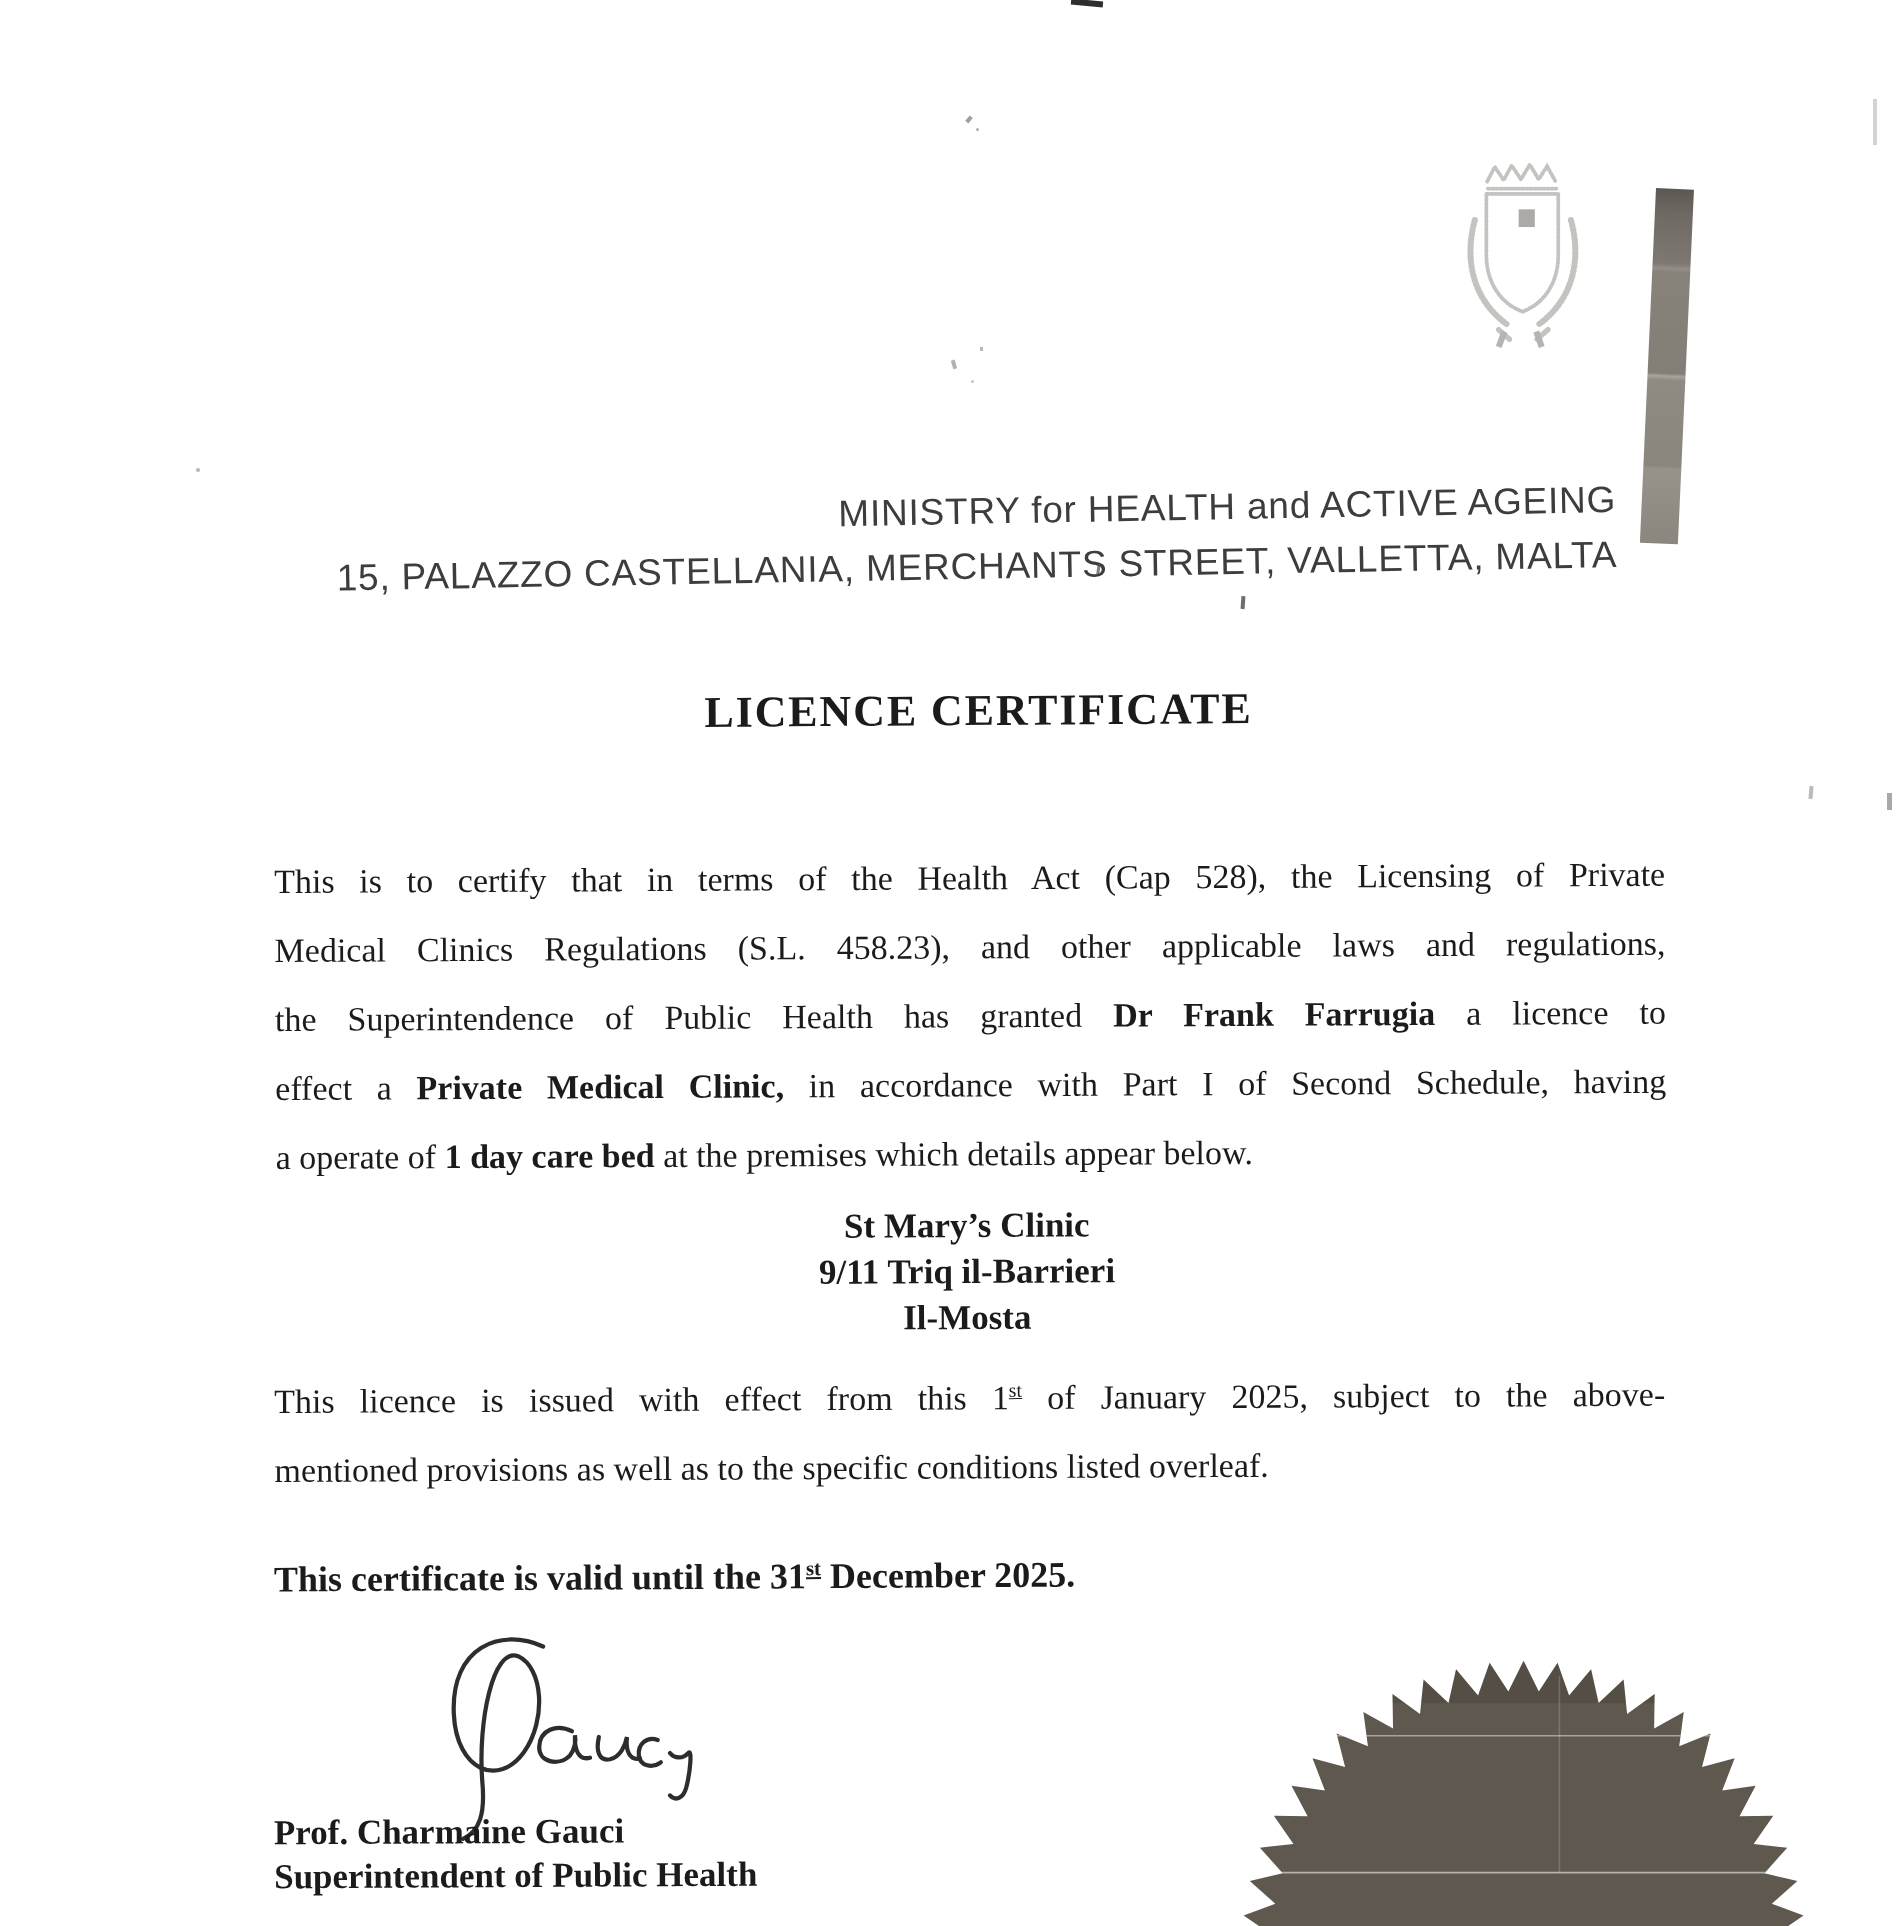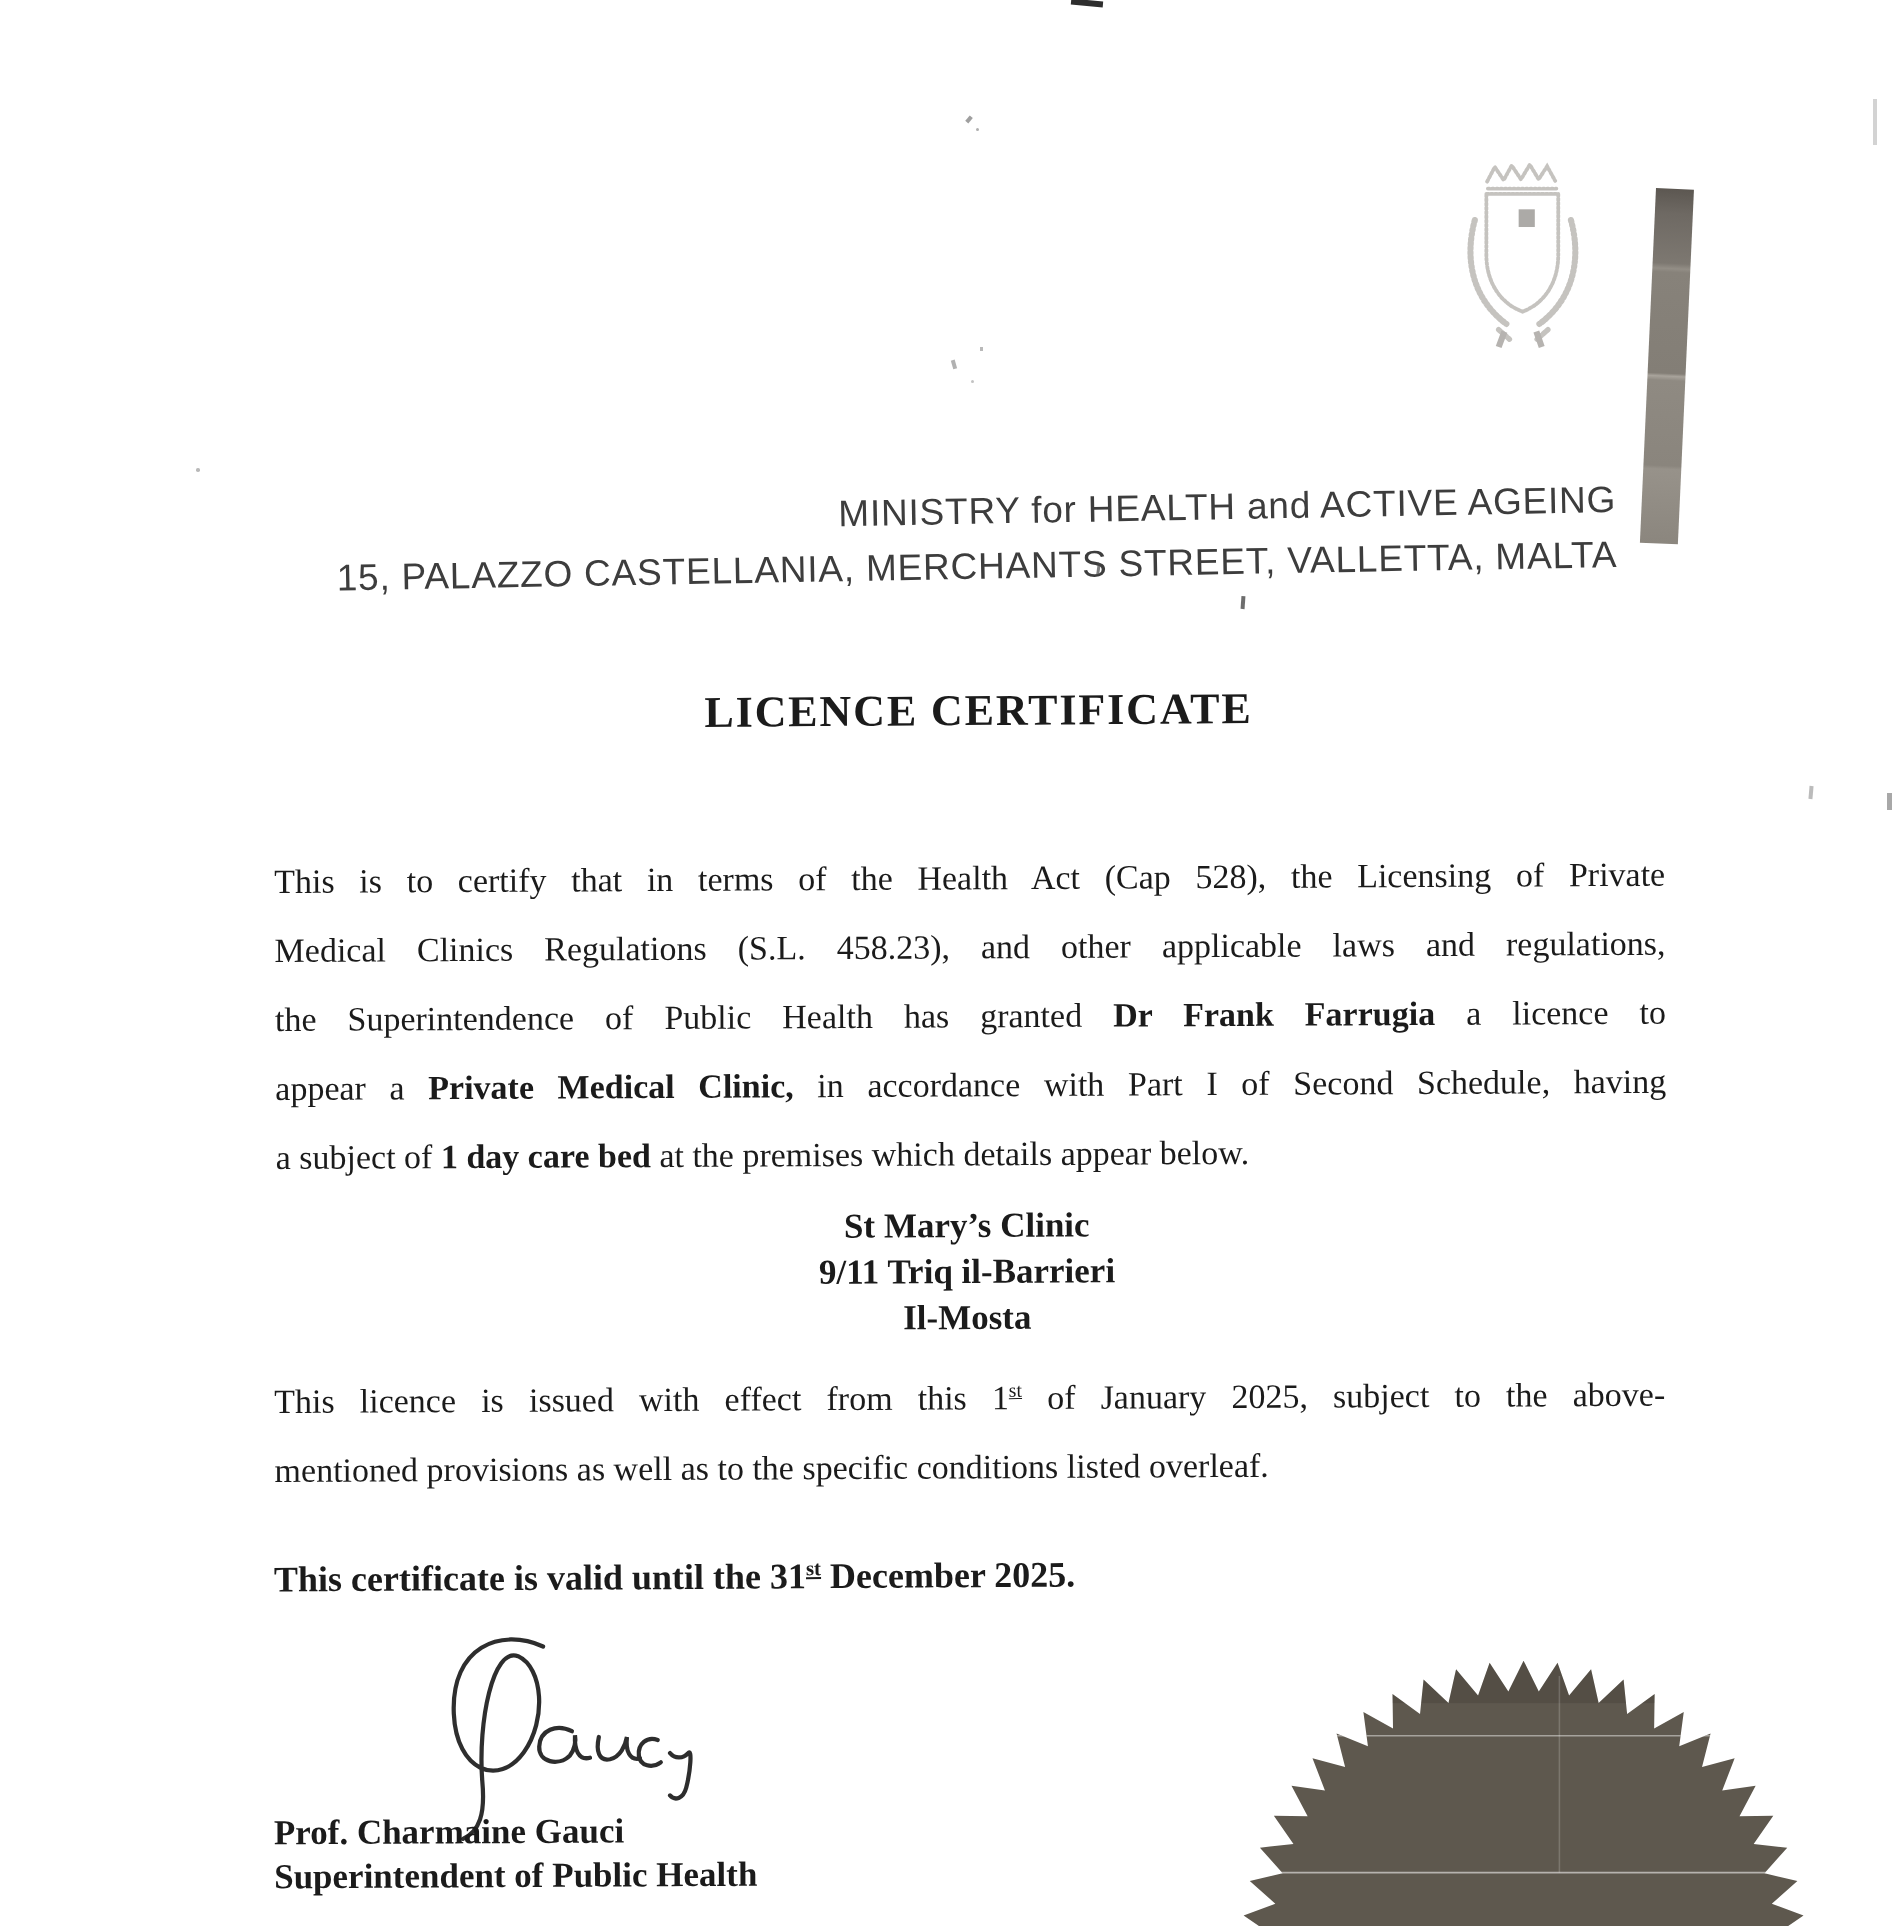--- a/index.html
+++ b/index.html
@@ -76,22 +76,22 @@
   <div class="abs artifact" style="left:1873px;top:99px;width:3.9px;height:46px;background:rgba(130,130,130,.35);"></div>
   <div class="abs artifact" style="left:1809px;top:786px;width:3.9px;height:13px;background:rgba(120,120,120,.5);transform:rotate(5deg);"></div>
   <div class="abs artifact" style="left:1887px;top:793px;width:5.4px;height:17px;background:rgba(110,110,110,.6);"></div>
 
   <div id="title" class="abs">LICENCE CERTIFICATE</div>
 
   <div id="para1" class="abs para">
     <div class="jline">This is to certify that in terms of the Health Act (Cap 528), the Licensing of Private</div>
     <div class="jline">Medical Clinics Regulations (S.L. 458.23), and other applicable laws and regulations,</div>
     <div class="jline"><span>the Superintendence of Public Health has granted </span><b>Dr Frank Farrugia</b><span> a licence to</span></div>
-    <div class="jline"><span>appear a </span><b>Private Medical Clinic,</b><span> in accordance with Part I of Second Schedule, having</span></div>
-    <div><span>a subject of </span><b>1 day care bed</b><span> at the premises which details appear below.</span></div>
+    <div class="jline"><span>effect a </span><b>Private Medical Clinic,</b><span> in accordance with Part I of Second Schedule, having</span></div>
+    <div><span>a operate of </span><b>1 day care bed</b><span> at the premises which details appear below.</span></div>
   </div>
 
   <div id="premises" class="abs">
     <div>St Mary’s Clinic</div>
     <div>9/11 Triq il-Barrieri</div>
     <div>Il-Mosta</div>
   </div>
 
   <div id="para2" class="abs para">
     <div class="jline"><span>This licence is issued with effect from this 1</span><sup>st</sup><span> of January 2025, subject to the above-</span></div>

